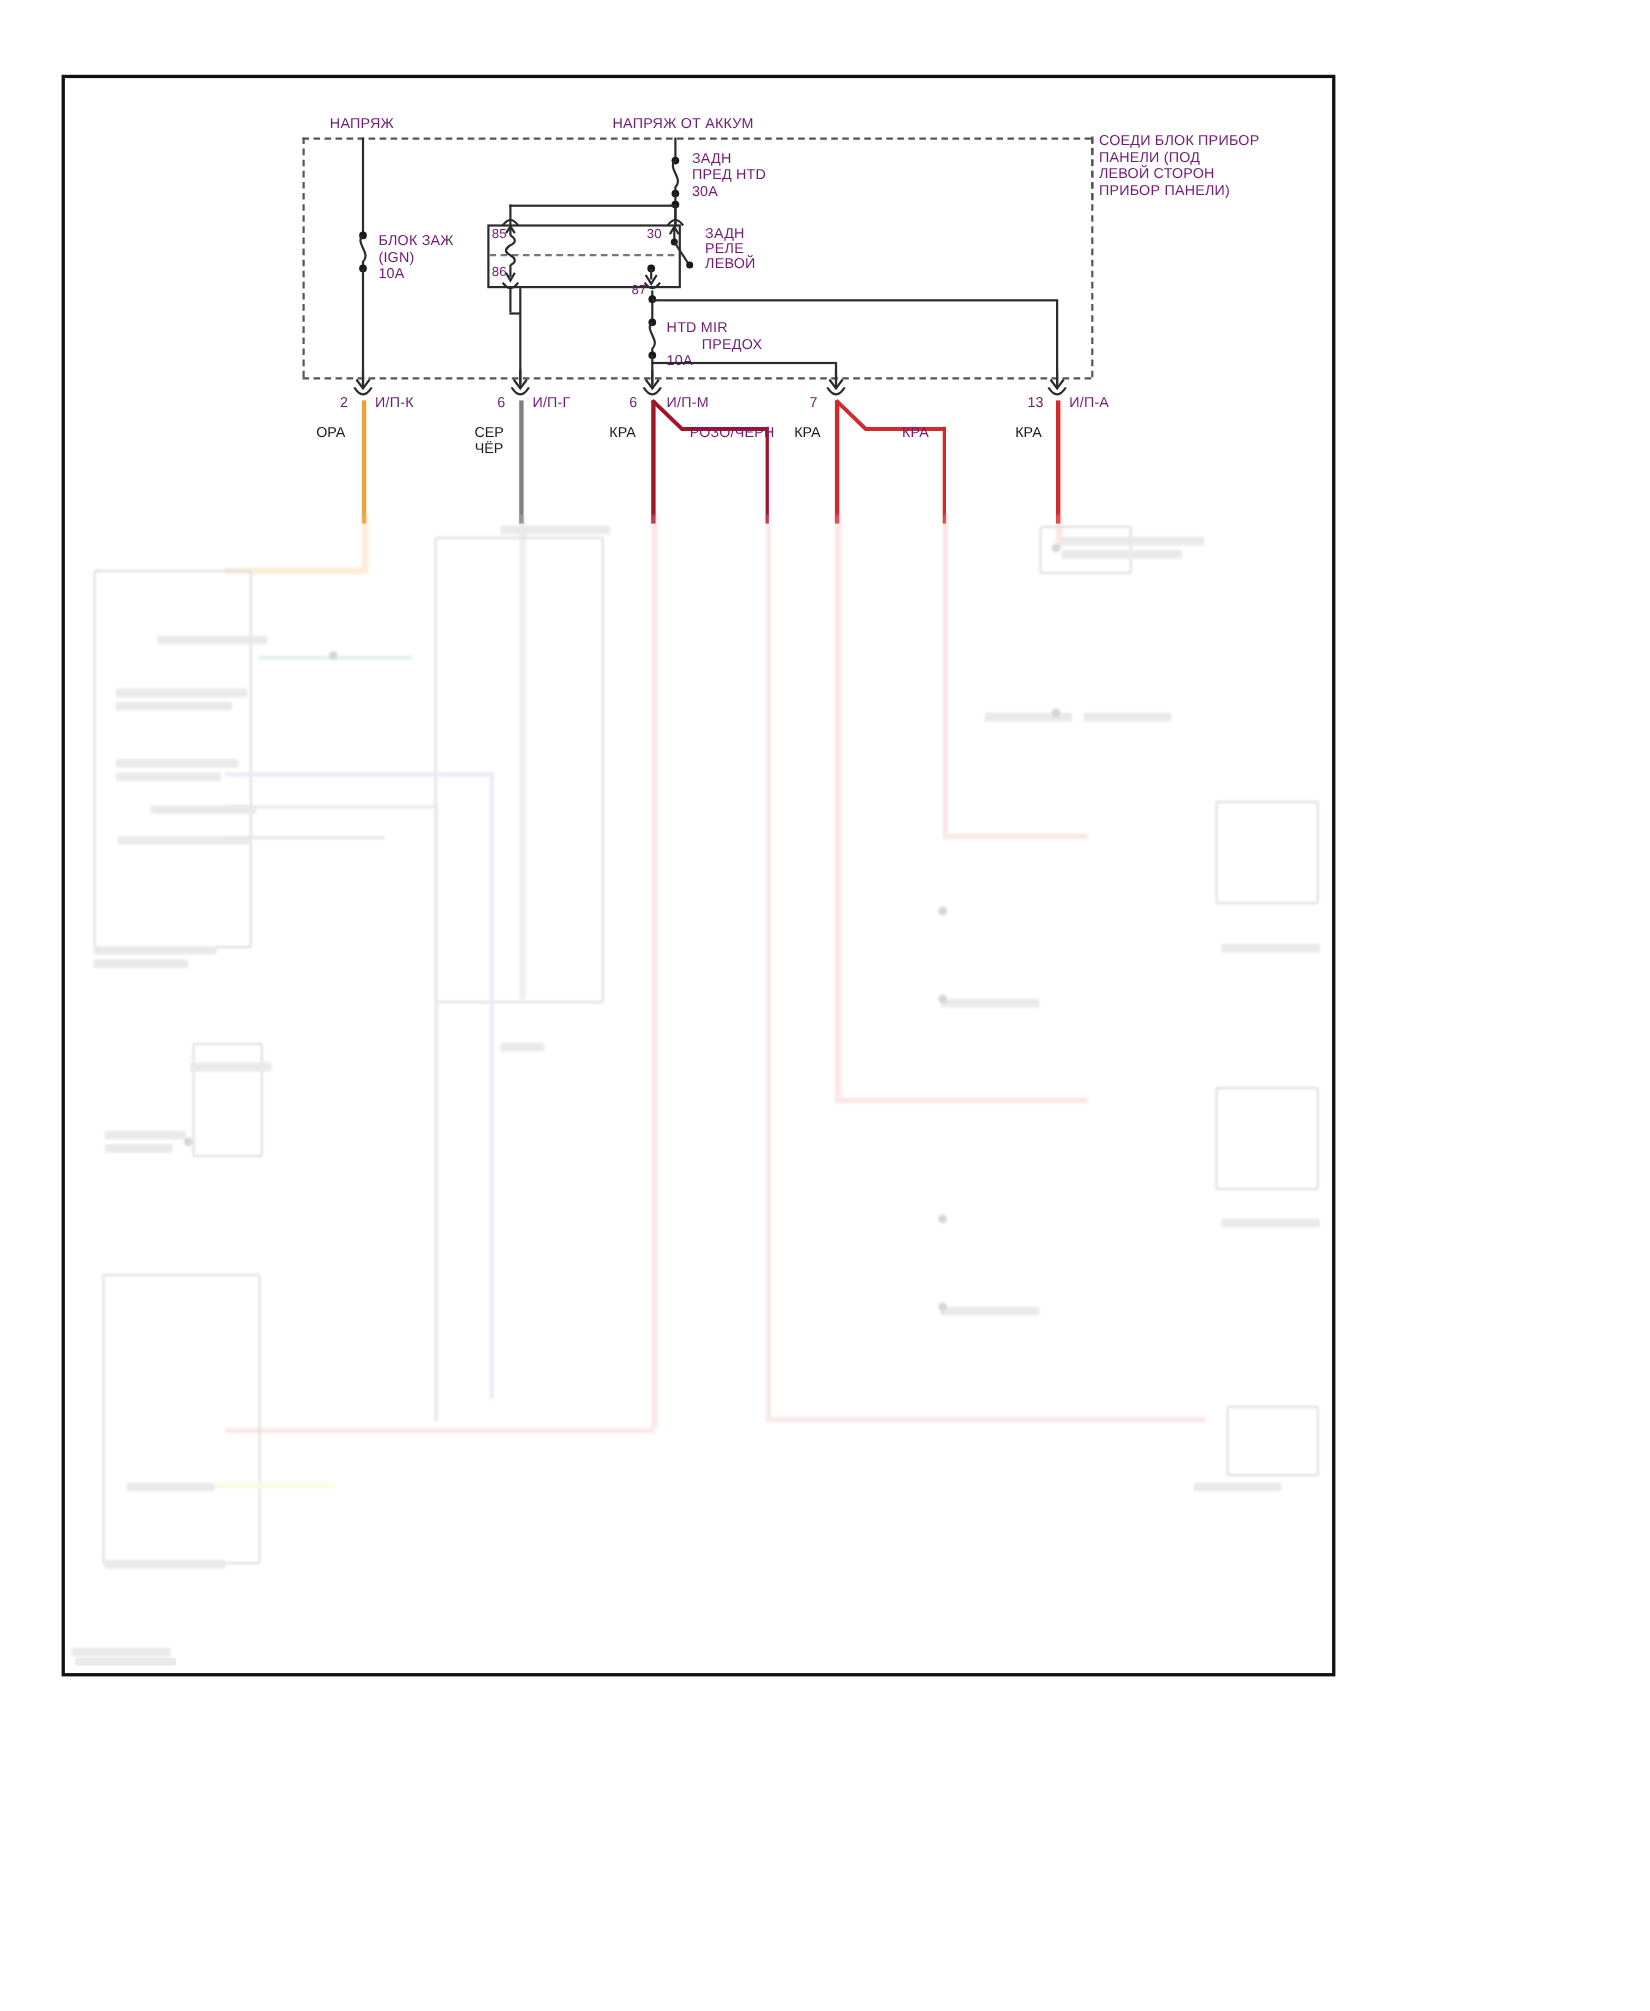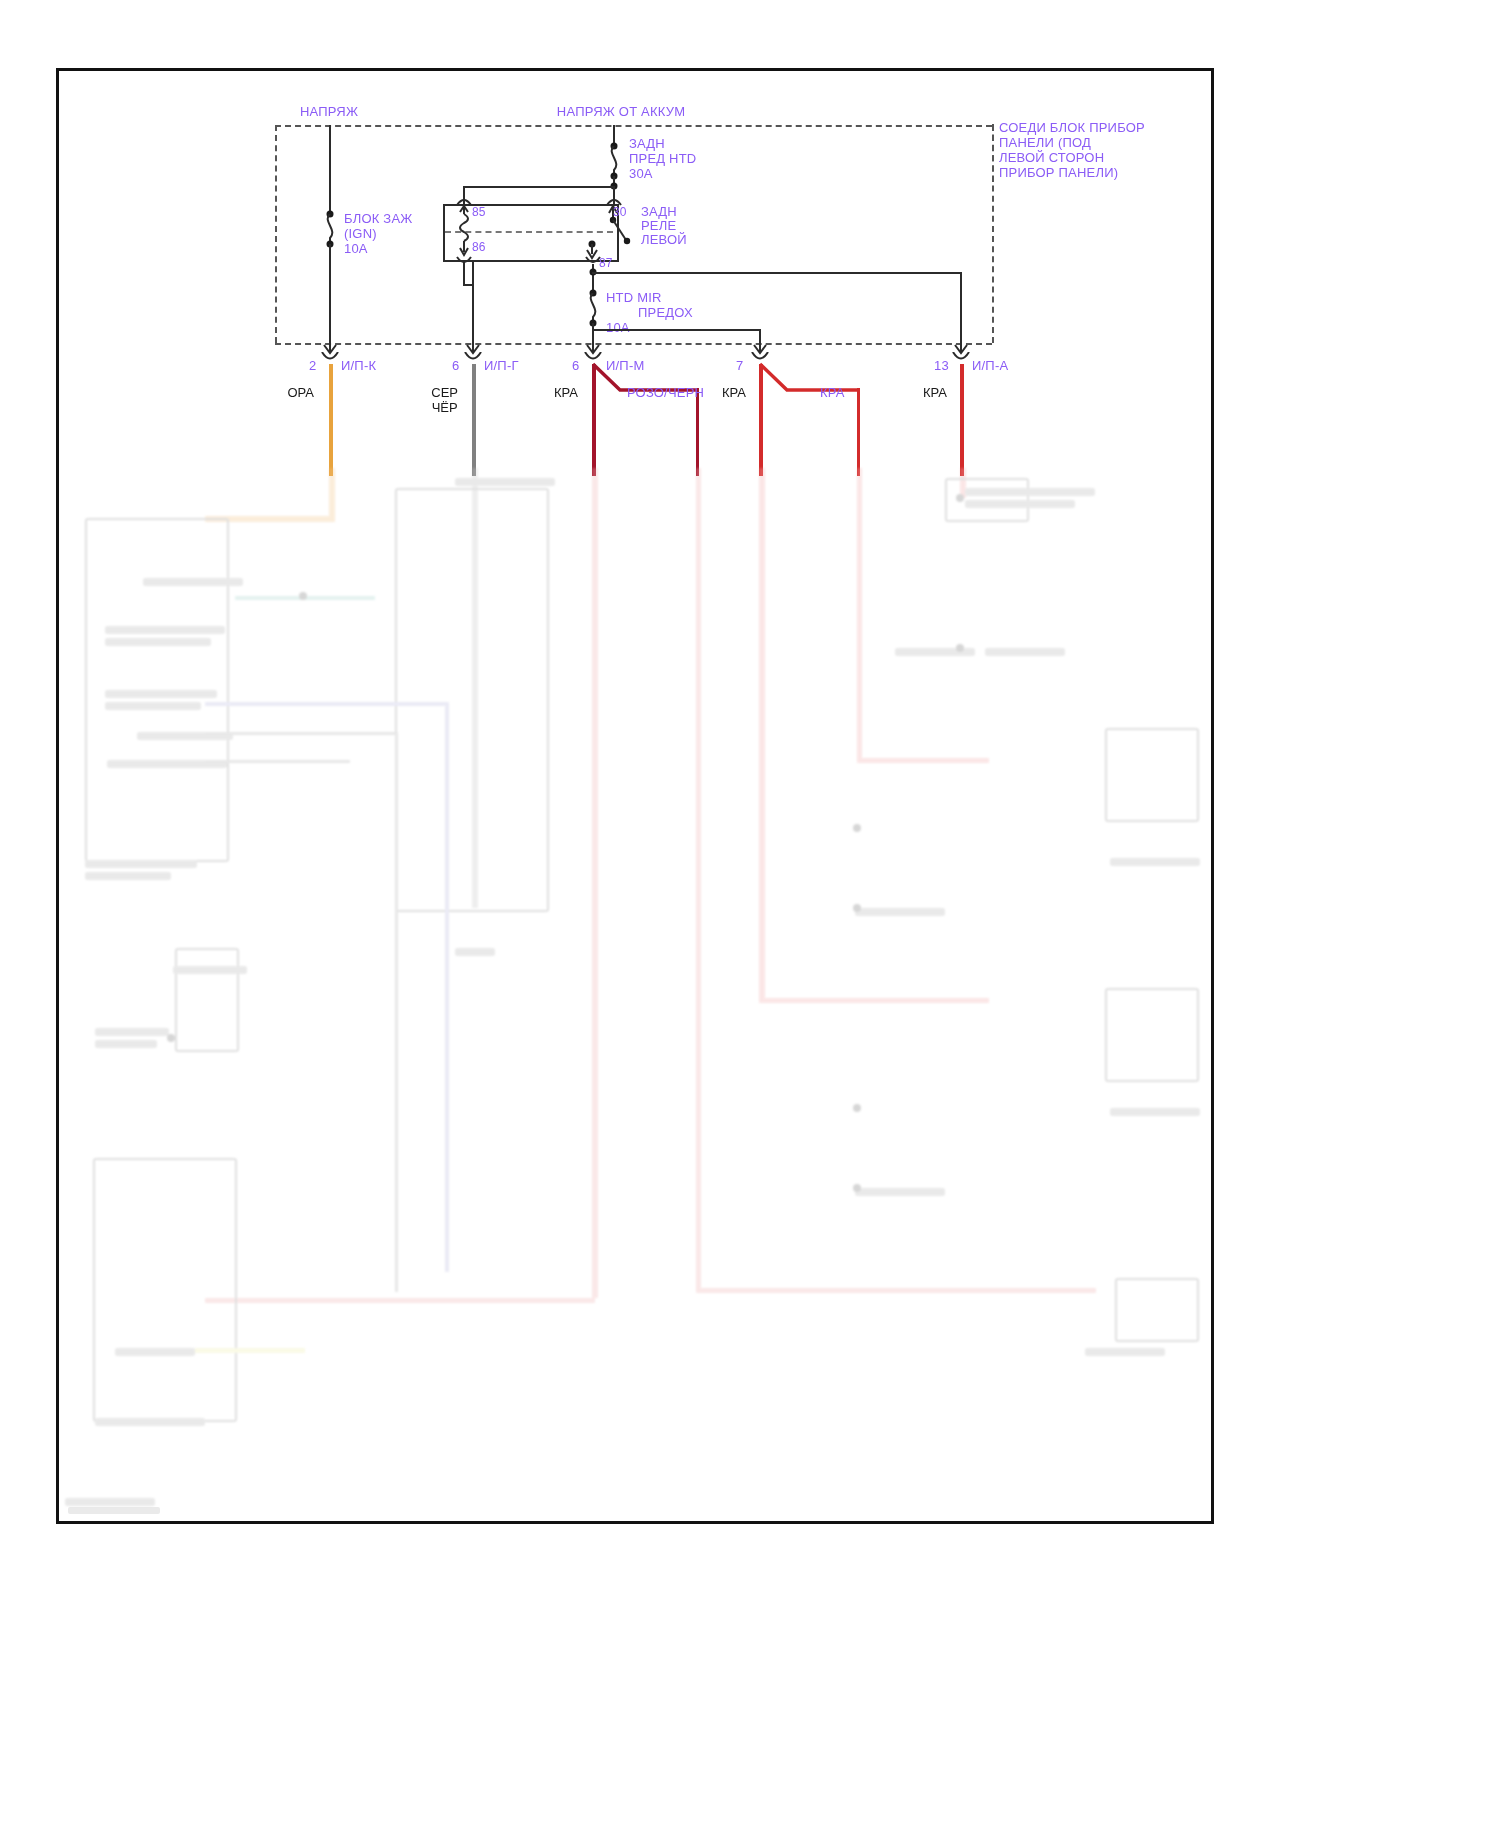--- a/index.html
+++ b/index.html
@@ -2,22 +2,22 @@
 <html><head>
 <meta charset="utf-8">
 <style>
   html,body{margin:0;padding:0;background:#ffffff;}
   body{font-family:"Liberation Sans","DejaVu Sans",sans-serif;}
   #page{position:relative;width:1500px;height:1828px;background:#ffffff;overflow:hidden;}
 
   
   .frame{position:absolute;border:3px solid #111;}
 
-  .txt{position:absolute;white-space:pre;color:#8b5cf6;font-size:13px;line-height:15px;letter-spacing:.2px;}
-  .txt.sm{font-size:12px;line-height:14px;margin-left:25px;}
+  .txt{position:absolute;white-space:pre;color:#701a75;font-size:13px;line-height:15px;letter-spacing:.2px;}
+  .txt.sm{font-size:12px;line-height:14px;}
   .txt.num{font-size:13px;}
   .ctr{text-align:center;transform:translateX(-50%);}
 
   
   .h{position:absolute;height:0;border-top:2px solid #2b2b2b;}
   .v{position:absolute;width:0;border-left:2px solid #2b2b2b;}
   .hd{position:absolute;height:0;border-top:2px dashed #555;}
   .vd{position:absolute;width:0;border-left:2px dashed #555;}
 
   .box{position:absolute;border:2px solid #2b2b2b;background:transparent;}

